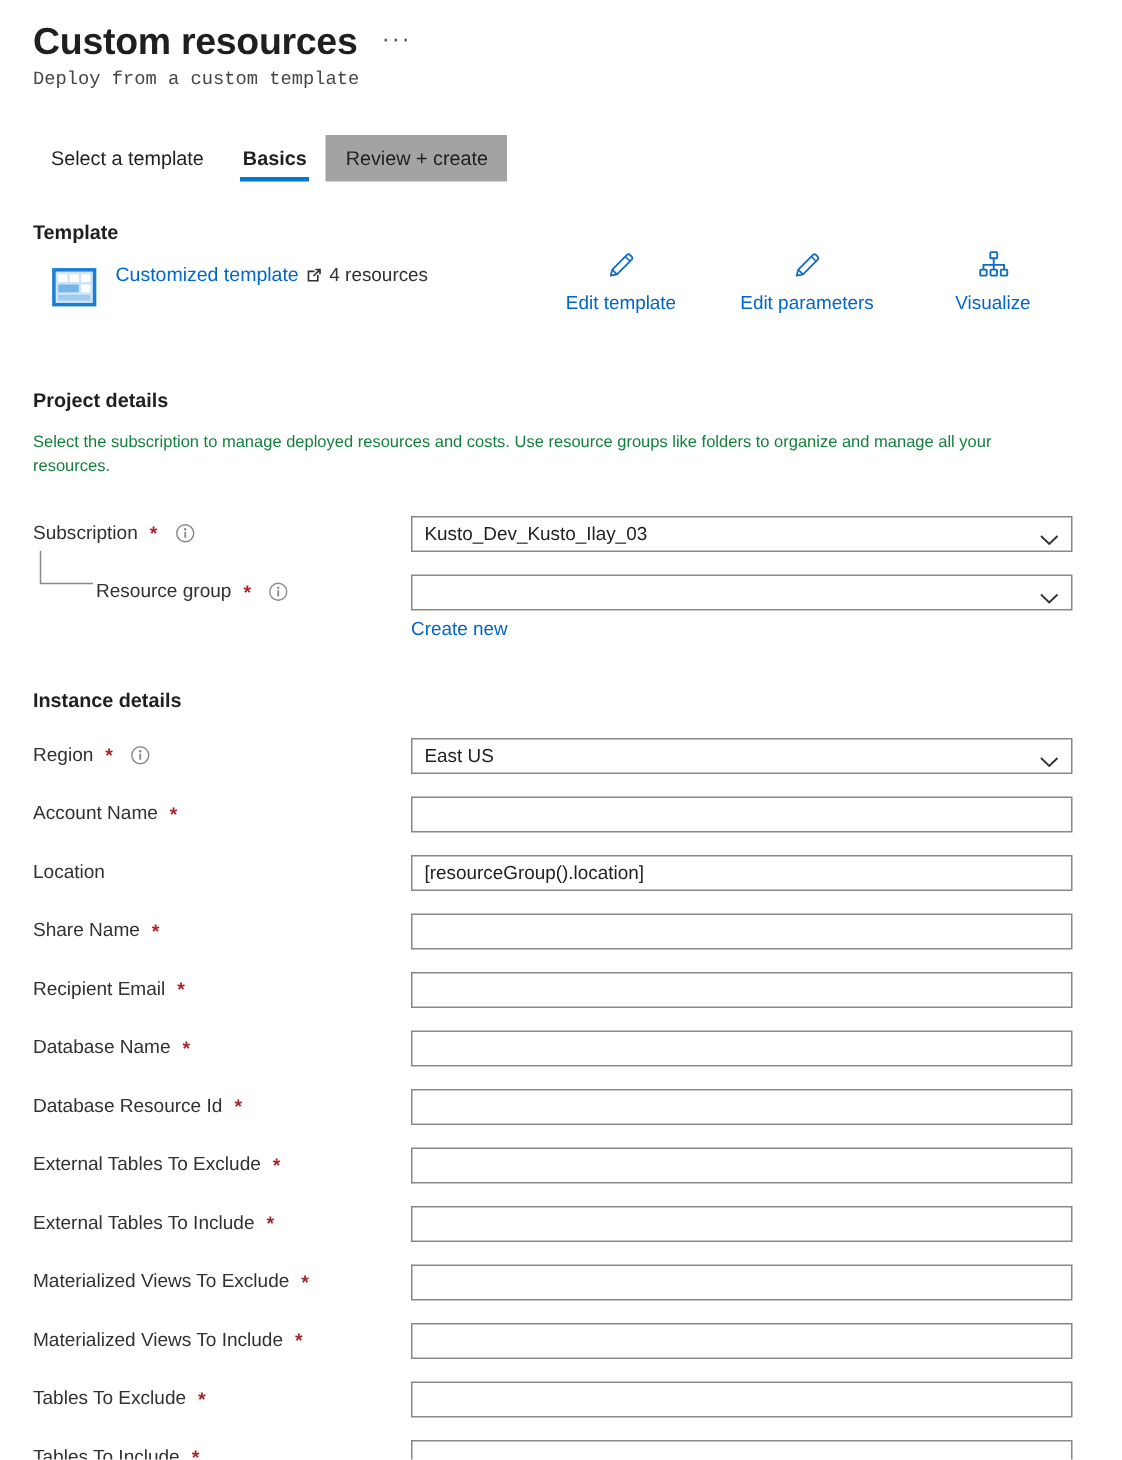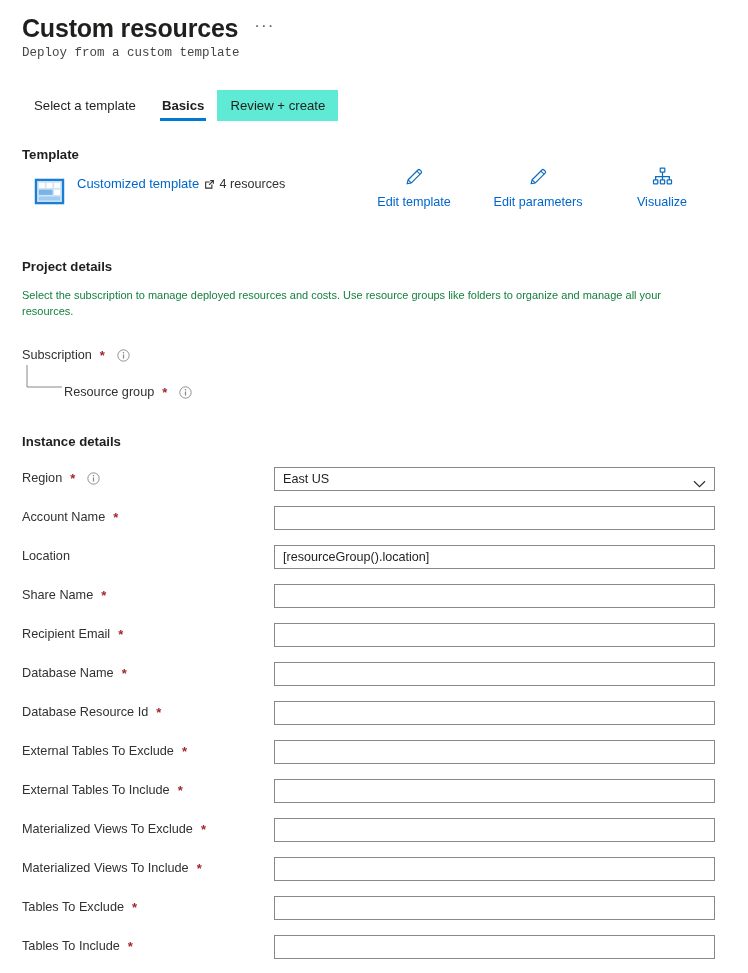--- a/index.html
+++ b/index.html
@@ -72,21 +72,21 @@
   .tab.selected::after {
     content: "";
     position: absolute;
     left: 11px;
     right: 11px;
     bottom: 0;
     height: 2.5px;
     background: #0078d4;
   }
   .tab.hovered {
-    background: #5eead4;
+    background: #a3a3a3;
   }
 
   
   .section-title {
     font-size: 13.2px;
     font-weight: 700;
     color: #201f1e;
   }
   .section-desc {
     font-size: 11px;
@@ -348,39 +348,60 @@
       <span>Subscription</span>
       <span class="req">*</span>
       <span class="info-icon">
         <svg viewBox="0 0 14 14" width="13" height="13" xmlns="http://www.w3.org/2000/svg">
           <circle cx="7" cy="7" r="6.1" fill="none" stroke="#8a8886" stroke-width="1"></circle>
           <circle cx="7" cy="4.1" r="0.85" fill="#8a8886"></circle>
           <rect x="6.35" y="5.9" width="1.3" height="4.4" fill="#8a8886"></rect>
         </svg>
       </span>
     </div>
+    <div class="control">
+      <div class="select-wrap">
+        <input class="azure-input" type="text" readonly="" value="Kusto_Dev_Kusto_Ilay_03" style="">
+        <span class="chevron">
+          <svg viewBox="0 0 13 8" width="13" height="8" xmlns="http://www.w3.org/2000/svg">
+            <path d="M1 1.3 L6.5 6.6 L12 1.3" fill="none" stroke="#323130" stroke-width="1.25"></path>
+          </svg>
+        </span>
+      </div>
+    </div>
   </div>
 
   <div class="field" style="margin-top:15px;">
     <div class="field-label indented">
       <span class="tree-connector">
         <svg viewBox="0 0 36 30" width="36" height="30" xmlns="http://www.w3.org/2000/svg">
           <path d="M1 0 L1 22 L36 22" fill="none" stroke="#8a8886" stroke-width="1"></path>
         </svg>
       </span>
       <span>Resource group</span>
       <span class="req">*</span>
       <span class="info-icon">
         <svg viewBox="0 0 14 14" width="13" height="13" xmlns="http://www.w3.org/2000/svg">
           <circle cx="7" cy="7" r="6.1" fill="none" stroke="#8a8886" stroke-width="1"></circle>
           <circle cx="7" cy="4.1" r="0.85" fill="#8a8886"></circle>
           <rect x="6.35" y="5.9" width="1.3" height="4.4" fill="#8a8886"></rect>
         </svg>
       </span>
     </div>
+    <div class="control">
+      <div class="select-wrap">
+        <input class="azure-input" type="text" readonly="" value="" style="">
+        <span class="chevron">
+          <svg viewBox="0 0 13 8" width="13" height="8" xmlns="http://www.w3.org/2000/svg">
+            <path d="M1 1.3 L6.5 6.6 L12 1.3" fill="none" stroke="#323130" stroke-width="1.25"></path>
+          </svg>
+        </span>
+      </div>
+      <span class="create-new">Create new</span>
+    </div>
   </div>
 </div>
 
 <div class="form-block" style="margin-top:31px;">
   <div class="section-title">Instance details</div>
   <div id="instance-fields" style="margin-top:18px;">
       <div class="field" style="margin-top: 0px;">
         <div class="field-label">
           <span>Region</span>
           <span class="req">*</span>

